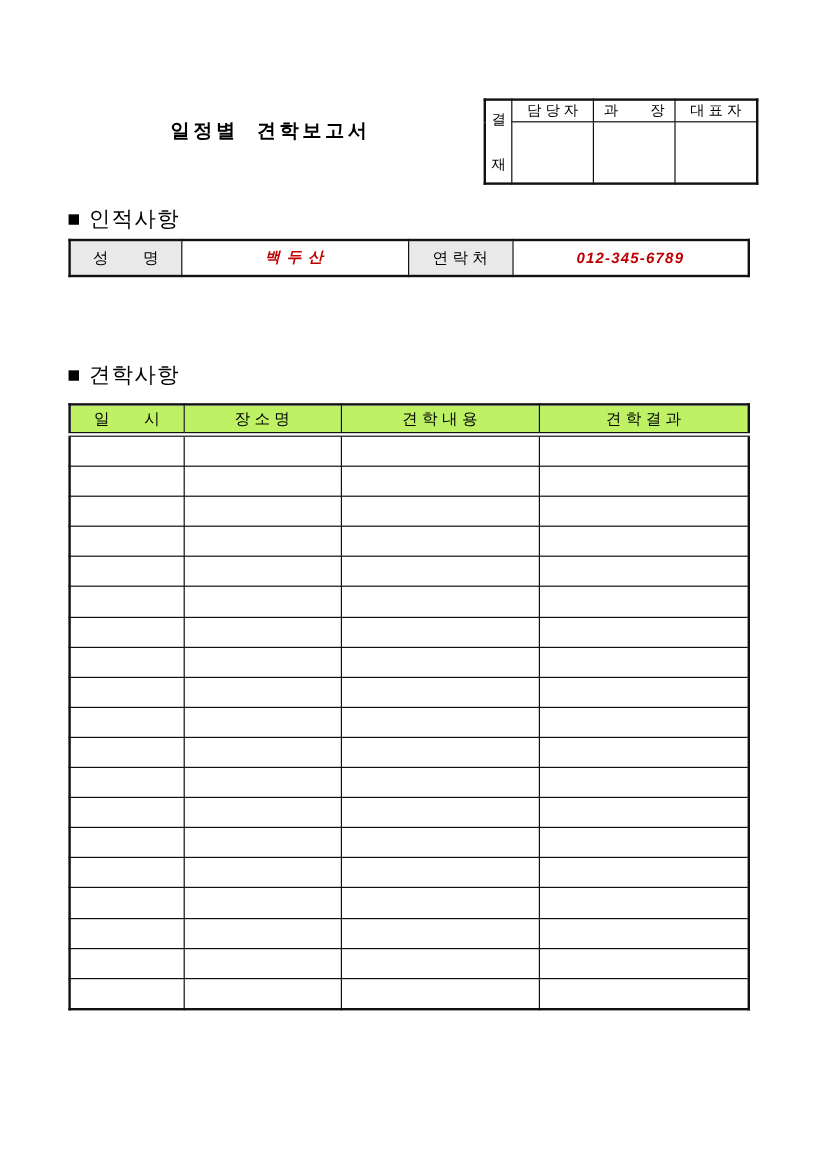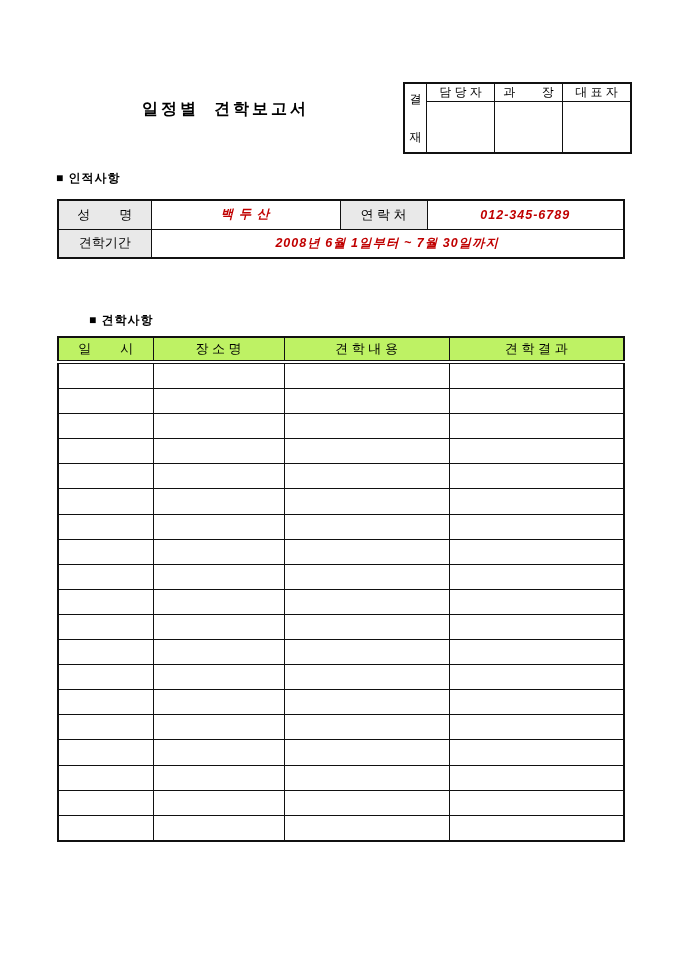--- a/index.html
+++ b/index.html
@@ -32,25 +32,25 @@
   .approval td.sign-cell{width:65px;height:48px;background:#fff;}
   .approval td.stamp{
     width:21px;background:#fff;
     font-size:12px;text-align:center;vertical-align:middle;padding:0;
   }
   .approval td.stamp span{display:block;line-height:1;}
   .approval td.stamp span:first-child{margin-bottom:26px;}
   
   .sec-heading{
     position:absolute;left:56px;
-    font-size:12px;font-weight:bold;letter-spacing:1px;
+    font-size:18px;font-weight:normal;letter-spacing:1px;
     white-space:pre;
   }
   .sec-heading.personal{top:170px;}
-  .sec-heading.visit{top:312px;margin-left:33px;}
+  .sec-heading.visit{top:300px;}
   
   table.doc{
     position:absolute;left:57px;
     border-collapse:collapse;table-layout:fixed;width:566px;
     font-size:13px;
   }
   table.doc th,table.doc td{
     border:1px solid #111;padding:0 4px;
     text-align:center;vertical-align:middle;
     overflow:hidden;white-space:pre;
@@ -108,24 +108,20 @@
         <col style="width:87px">
         <col style="width:197px">
     </colgroup>
     <tbody>
       <tr>
         <td class="label-cell">성        명</td>
         <td class="red-val">백 두 산</td>
         <td class="label-cell">연 락 처</td>
         <td class="red-val">012-345-6789</td>
       </tr>
-      <tr>
-        <td class="label-cell">견학기간</td>
-        <td class="red-val" colspan="3">2008년 6월 1일부터 ~ 7월 30일까지</td>
-      </tr>
     </tbody>
   </table>
 
   <div class="sec-heading visit">■ 견학사항</div>
 
   <table class="doc visit-tbl">
     <colgroup>
       <col style="width:95px">
         <col style="width:131px">
         <col style="width:165px">

